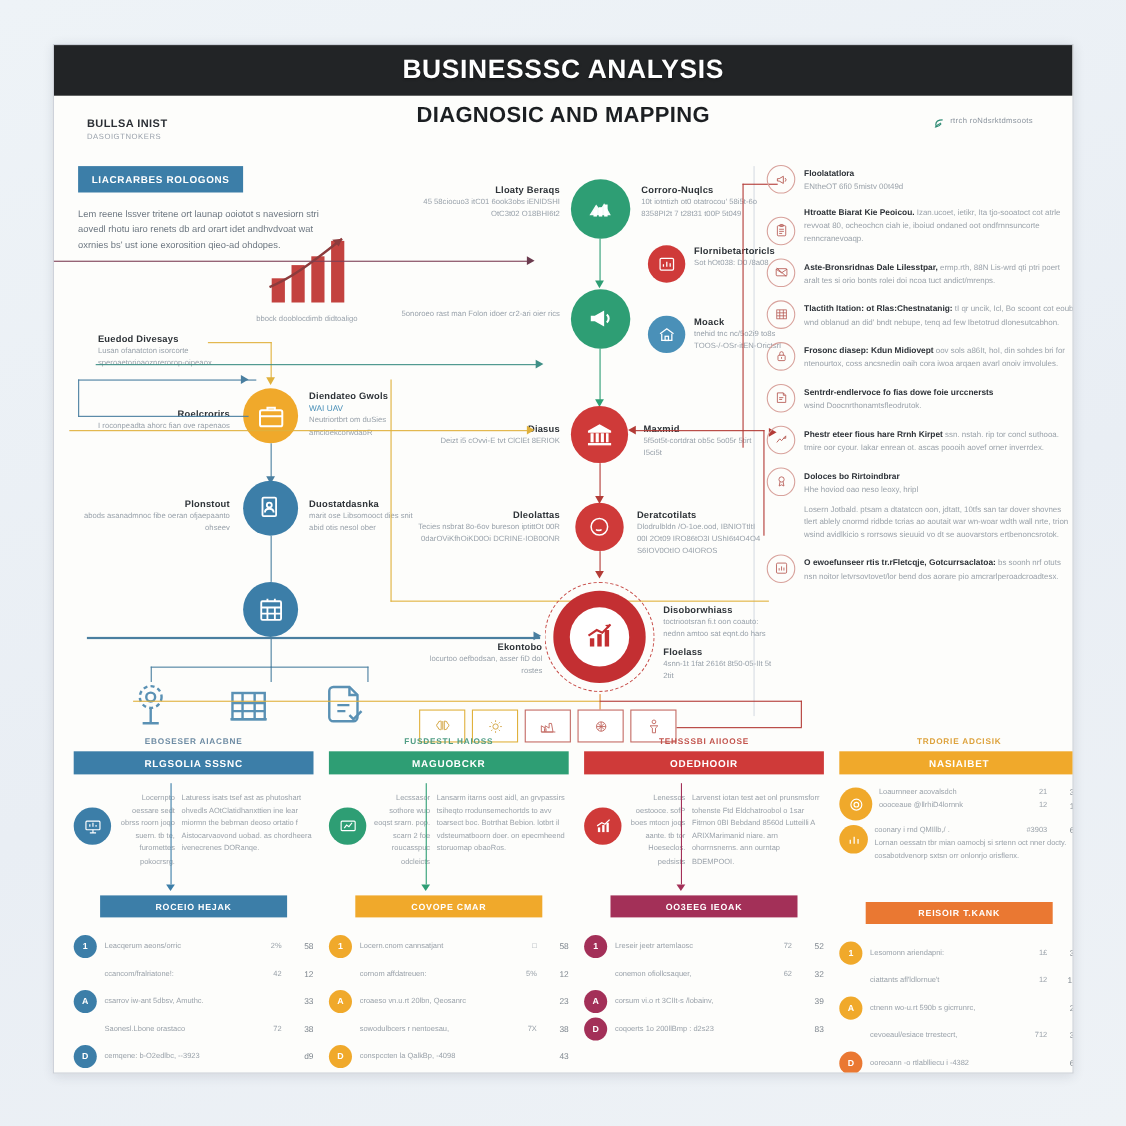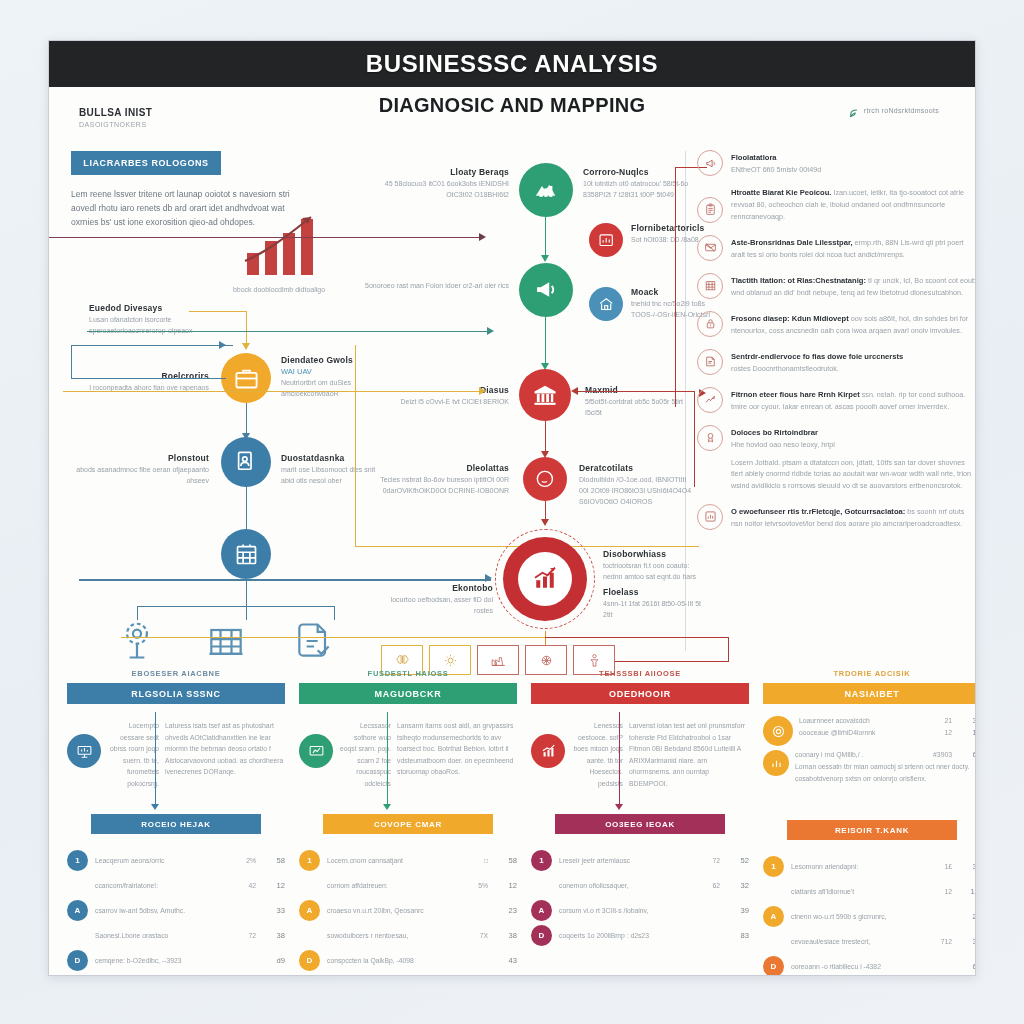--- a/index.html
+++ b/index.html
@@ -600,33 +600,33 @@
         <div class="ritem">
           <span class="ricon">
             <svg viewBox="0 0 24 24" fill="none" stroke="#b4564f" stroke-width="1.4">
                   <path d="M5 4h10l4 4v12H5z"></path>
                   <path d="M15 4v4h4"></path>
                   <path d="M8 12h7M8 15h5"></path>
                 </svg>
           </span>
           <span class="rtxt">
             <b>Sentrdr-endlervoce fo fias dowe foie urccnersts</b><br>
-            <span>rostes Doocnrthonamtsfleodrutok.</span>
+            <span>wsind Doocnrthonamtsfleodrutok.</span>
           </span>
         </div>
 
         <div class="ritem">
           <span class="ricon">
             <svg viewBox="0 0 24 24" fill="none" stroke="#b4564f" stroke-width="1.5">
                   <path d="M4 17l5-6 3 3 7-8"></path>
                   <path d="M19 6v4h-4"></path>
                 </svg>
           </span>
           <span class="rtxt">
-            <b>Fitrnon eteer fious hare Rrnh Kirpet</b>
+            <b>Phestr eteer fious hare Rrnh Kirpet</b>
             <span>ssn. nstah. rip tor concl suthooa. tmire oor cyour. Iakar enrean ot. ascas poooih aovef orner inverrdex.</span>
           </span>
         </div>
 
         <div class="ritem" style="margin-bottom:6px;">
           <span class="ricon">
             <svg viewBox="0 0 24 24" fill="none" stroke="#b4564f" stroke-width="1.4">
                   <circle cx="12" cy="9" r="4.4"></circle>
                   <path d="M9.4 13l-1.4 7 4-2 4 2-1.4-7"></path>
                 </svg>

